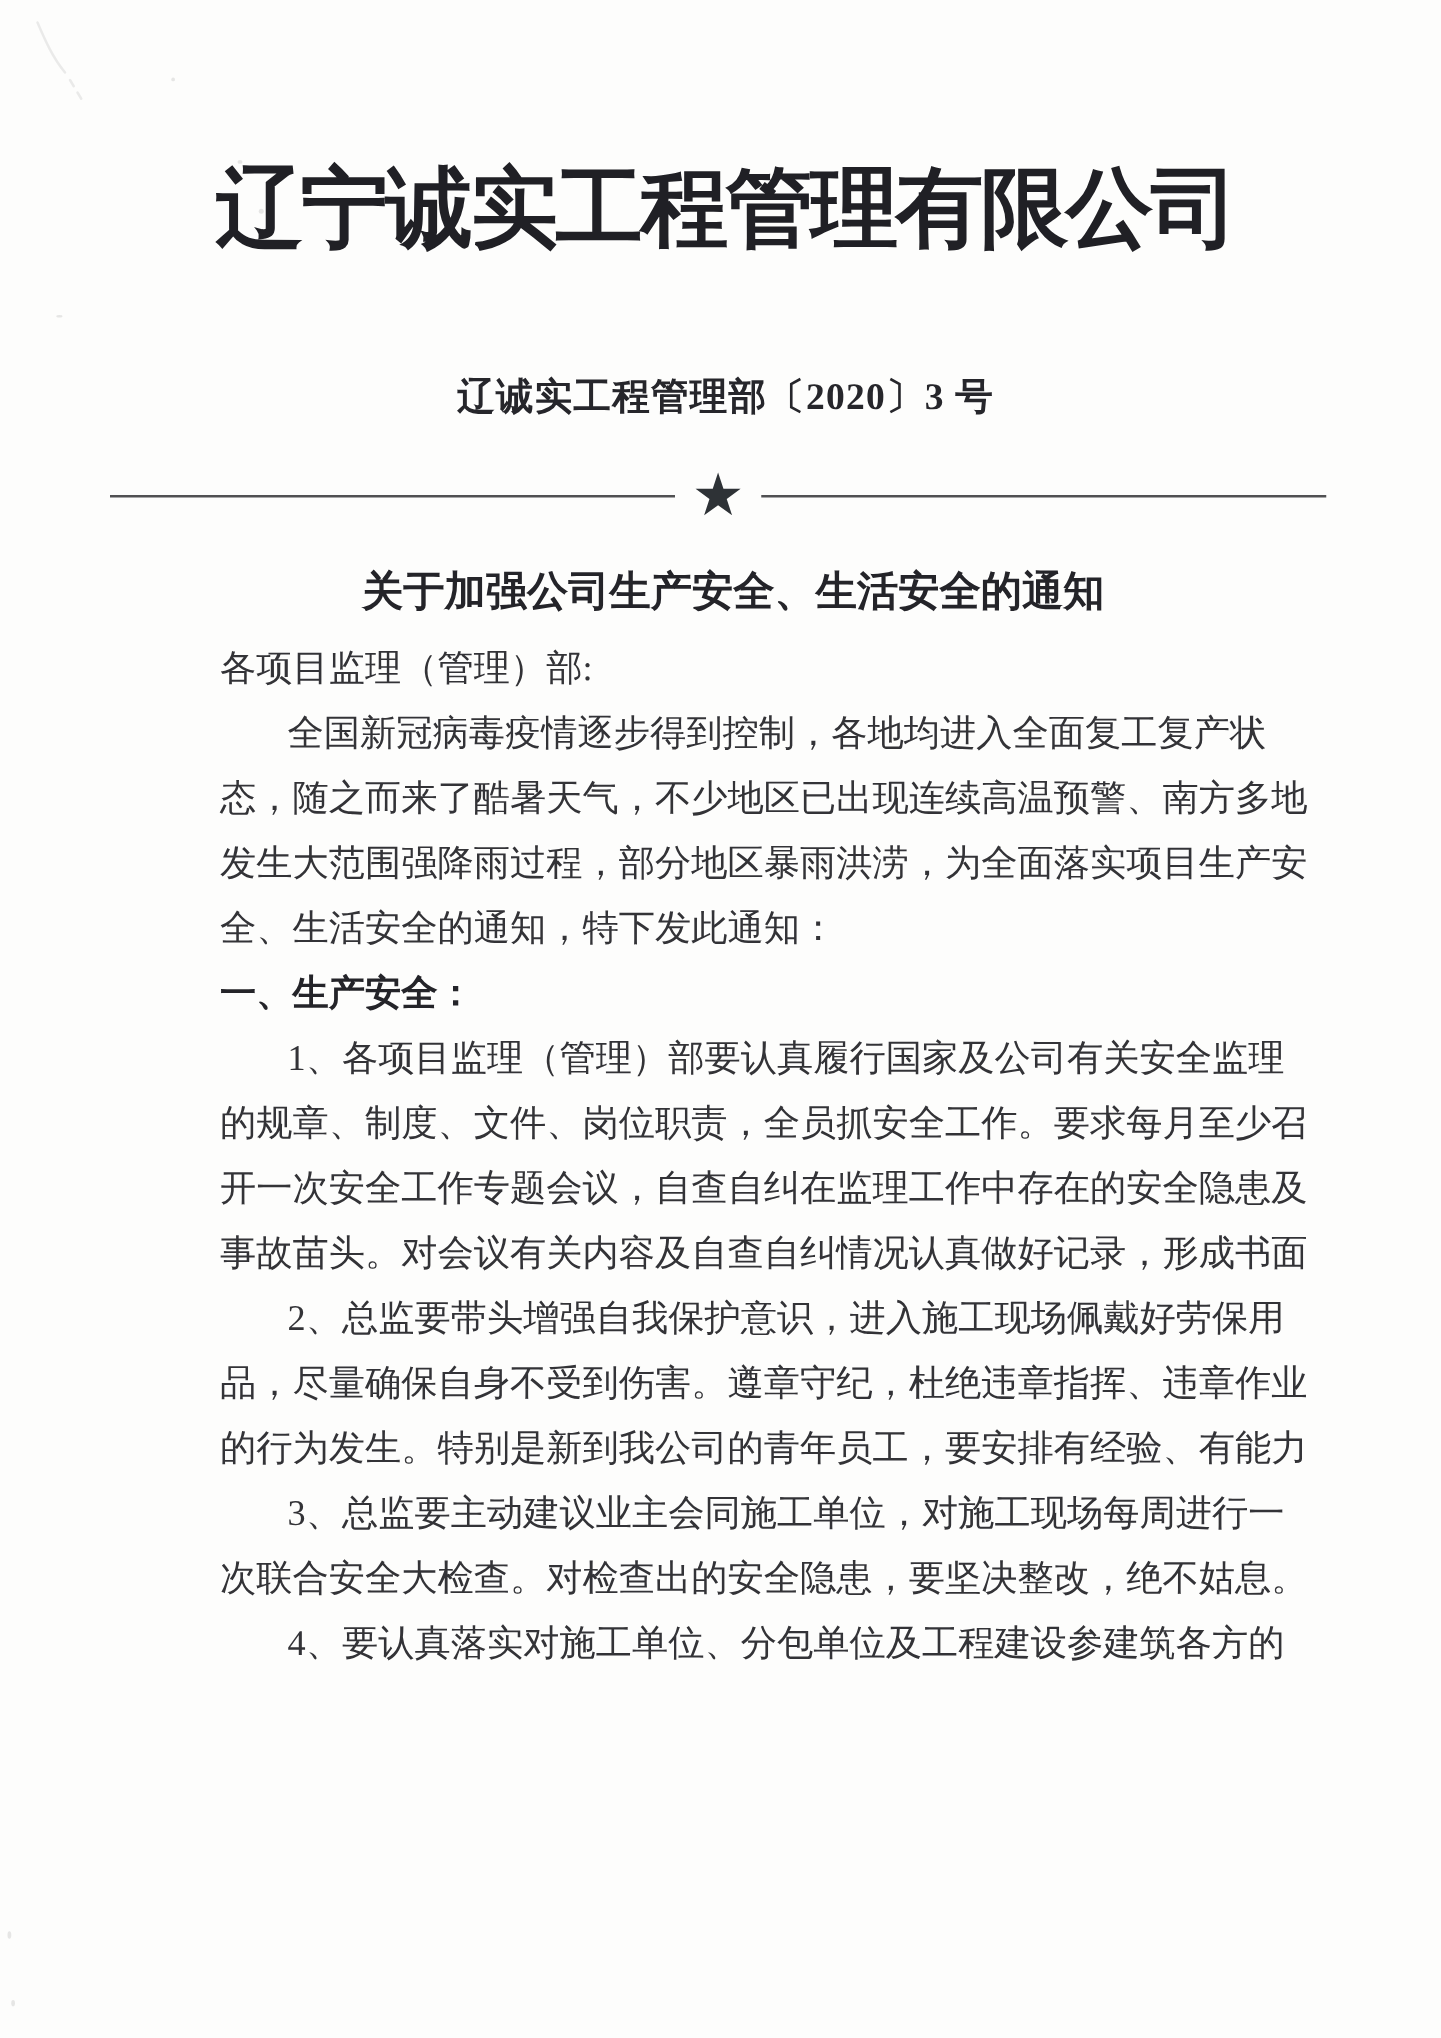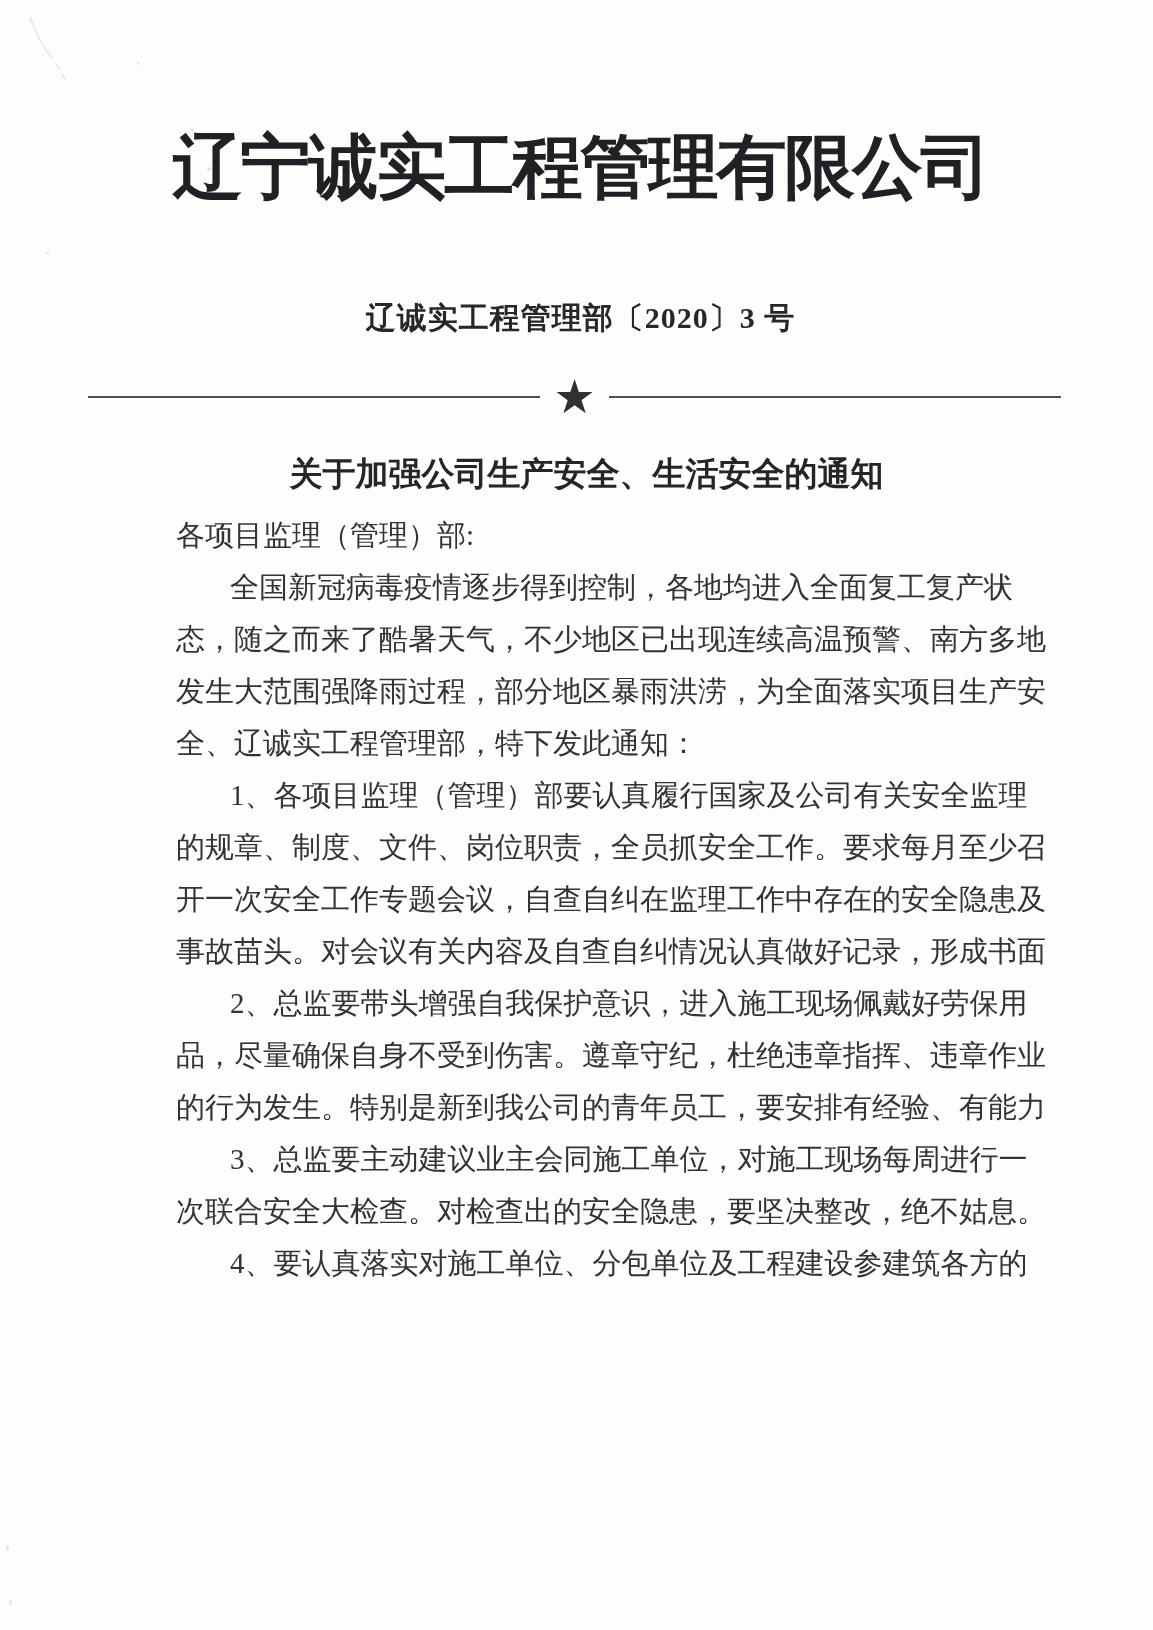--- a/index.html
+++ b/index.html
@@ -241,21 +241,22 @@
         <span>全</span>
         <span>面</span>
         <span>落</span>
         <span>实</span>
         <span>项</span>
         <span>目</span>
         <span>生</span>
         <span>产</span>
         <span>安</span>
       </div>
-      <div class="body-line">全、辽诚实工程管理部，特下发此通知：</div>
+      <div class="body-line">全、生活安全的通知，特下发此通知：</div>
+      <div class="body-line bold">一、生产安全：</div>
       <div class="body-line justify indent">
         <span>1</span>
         <span>、</span>
         <span>各</span>
         <span>项</span>
         <span>目</span>
         <span>监</span>
         <span>理</span>
         <span>（</span>
         <span>管</span>

